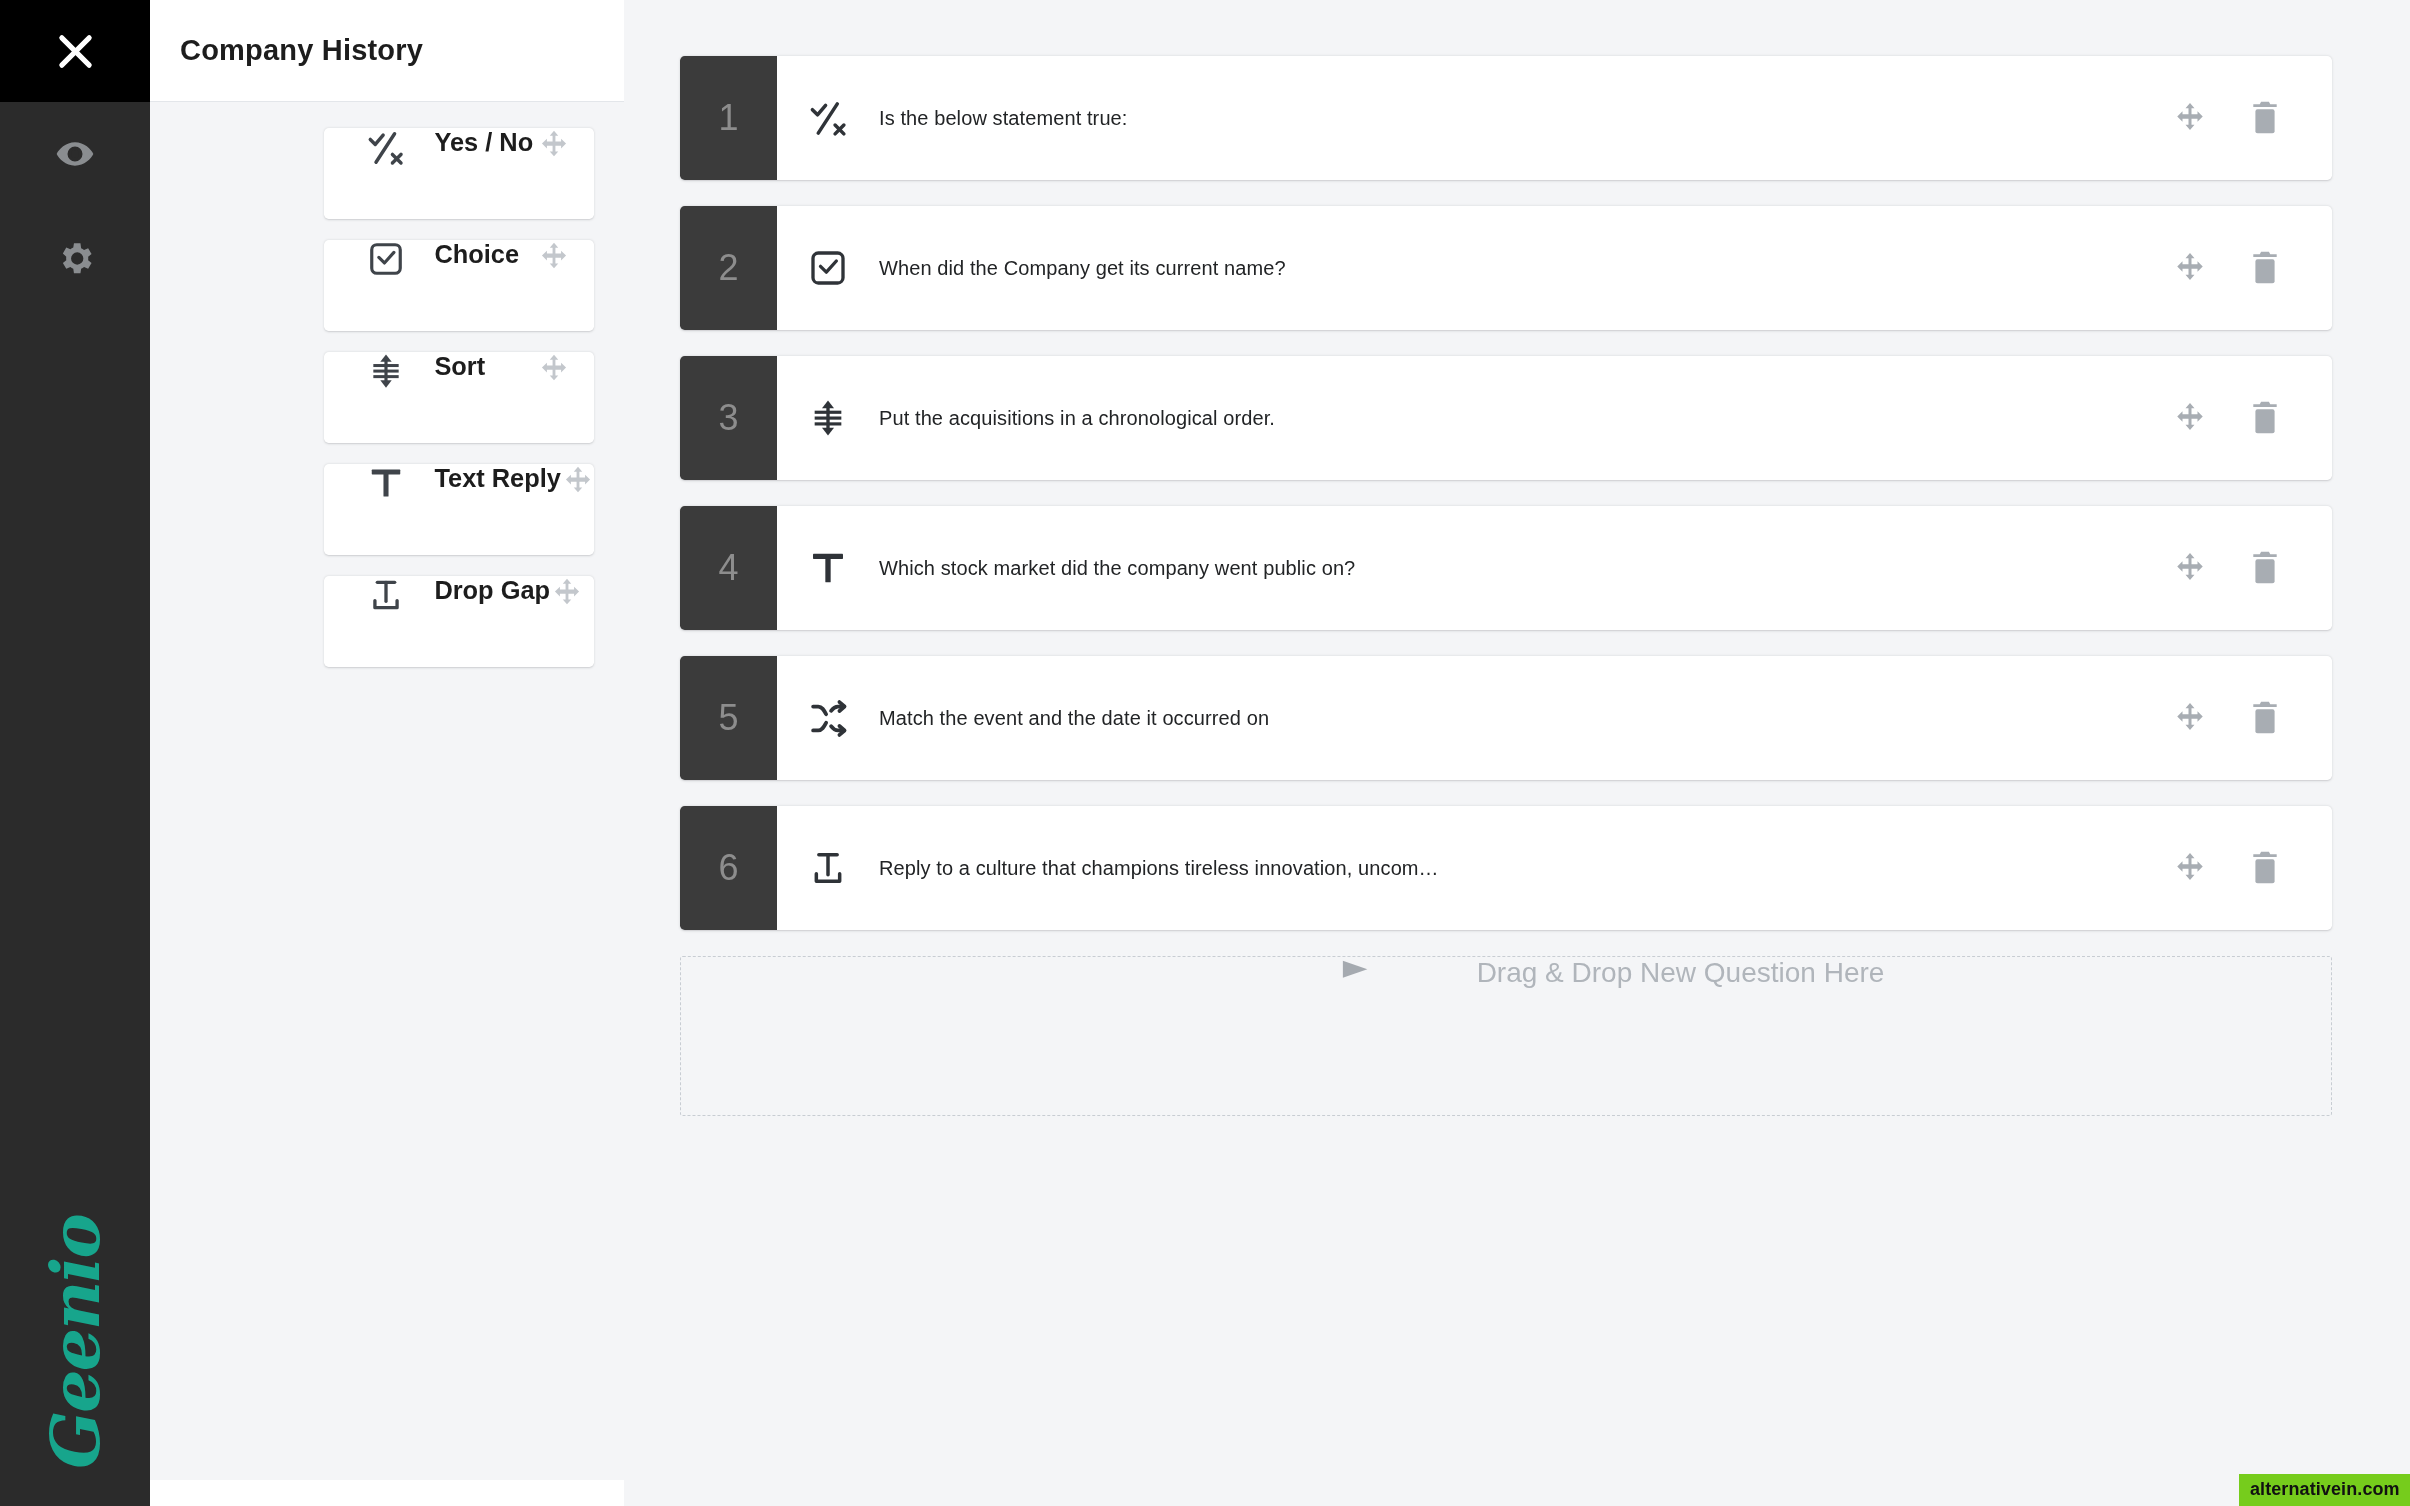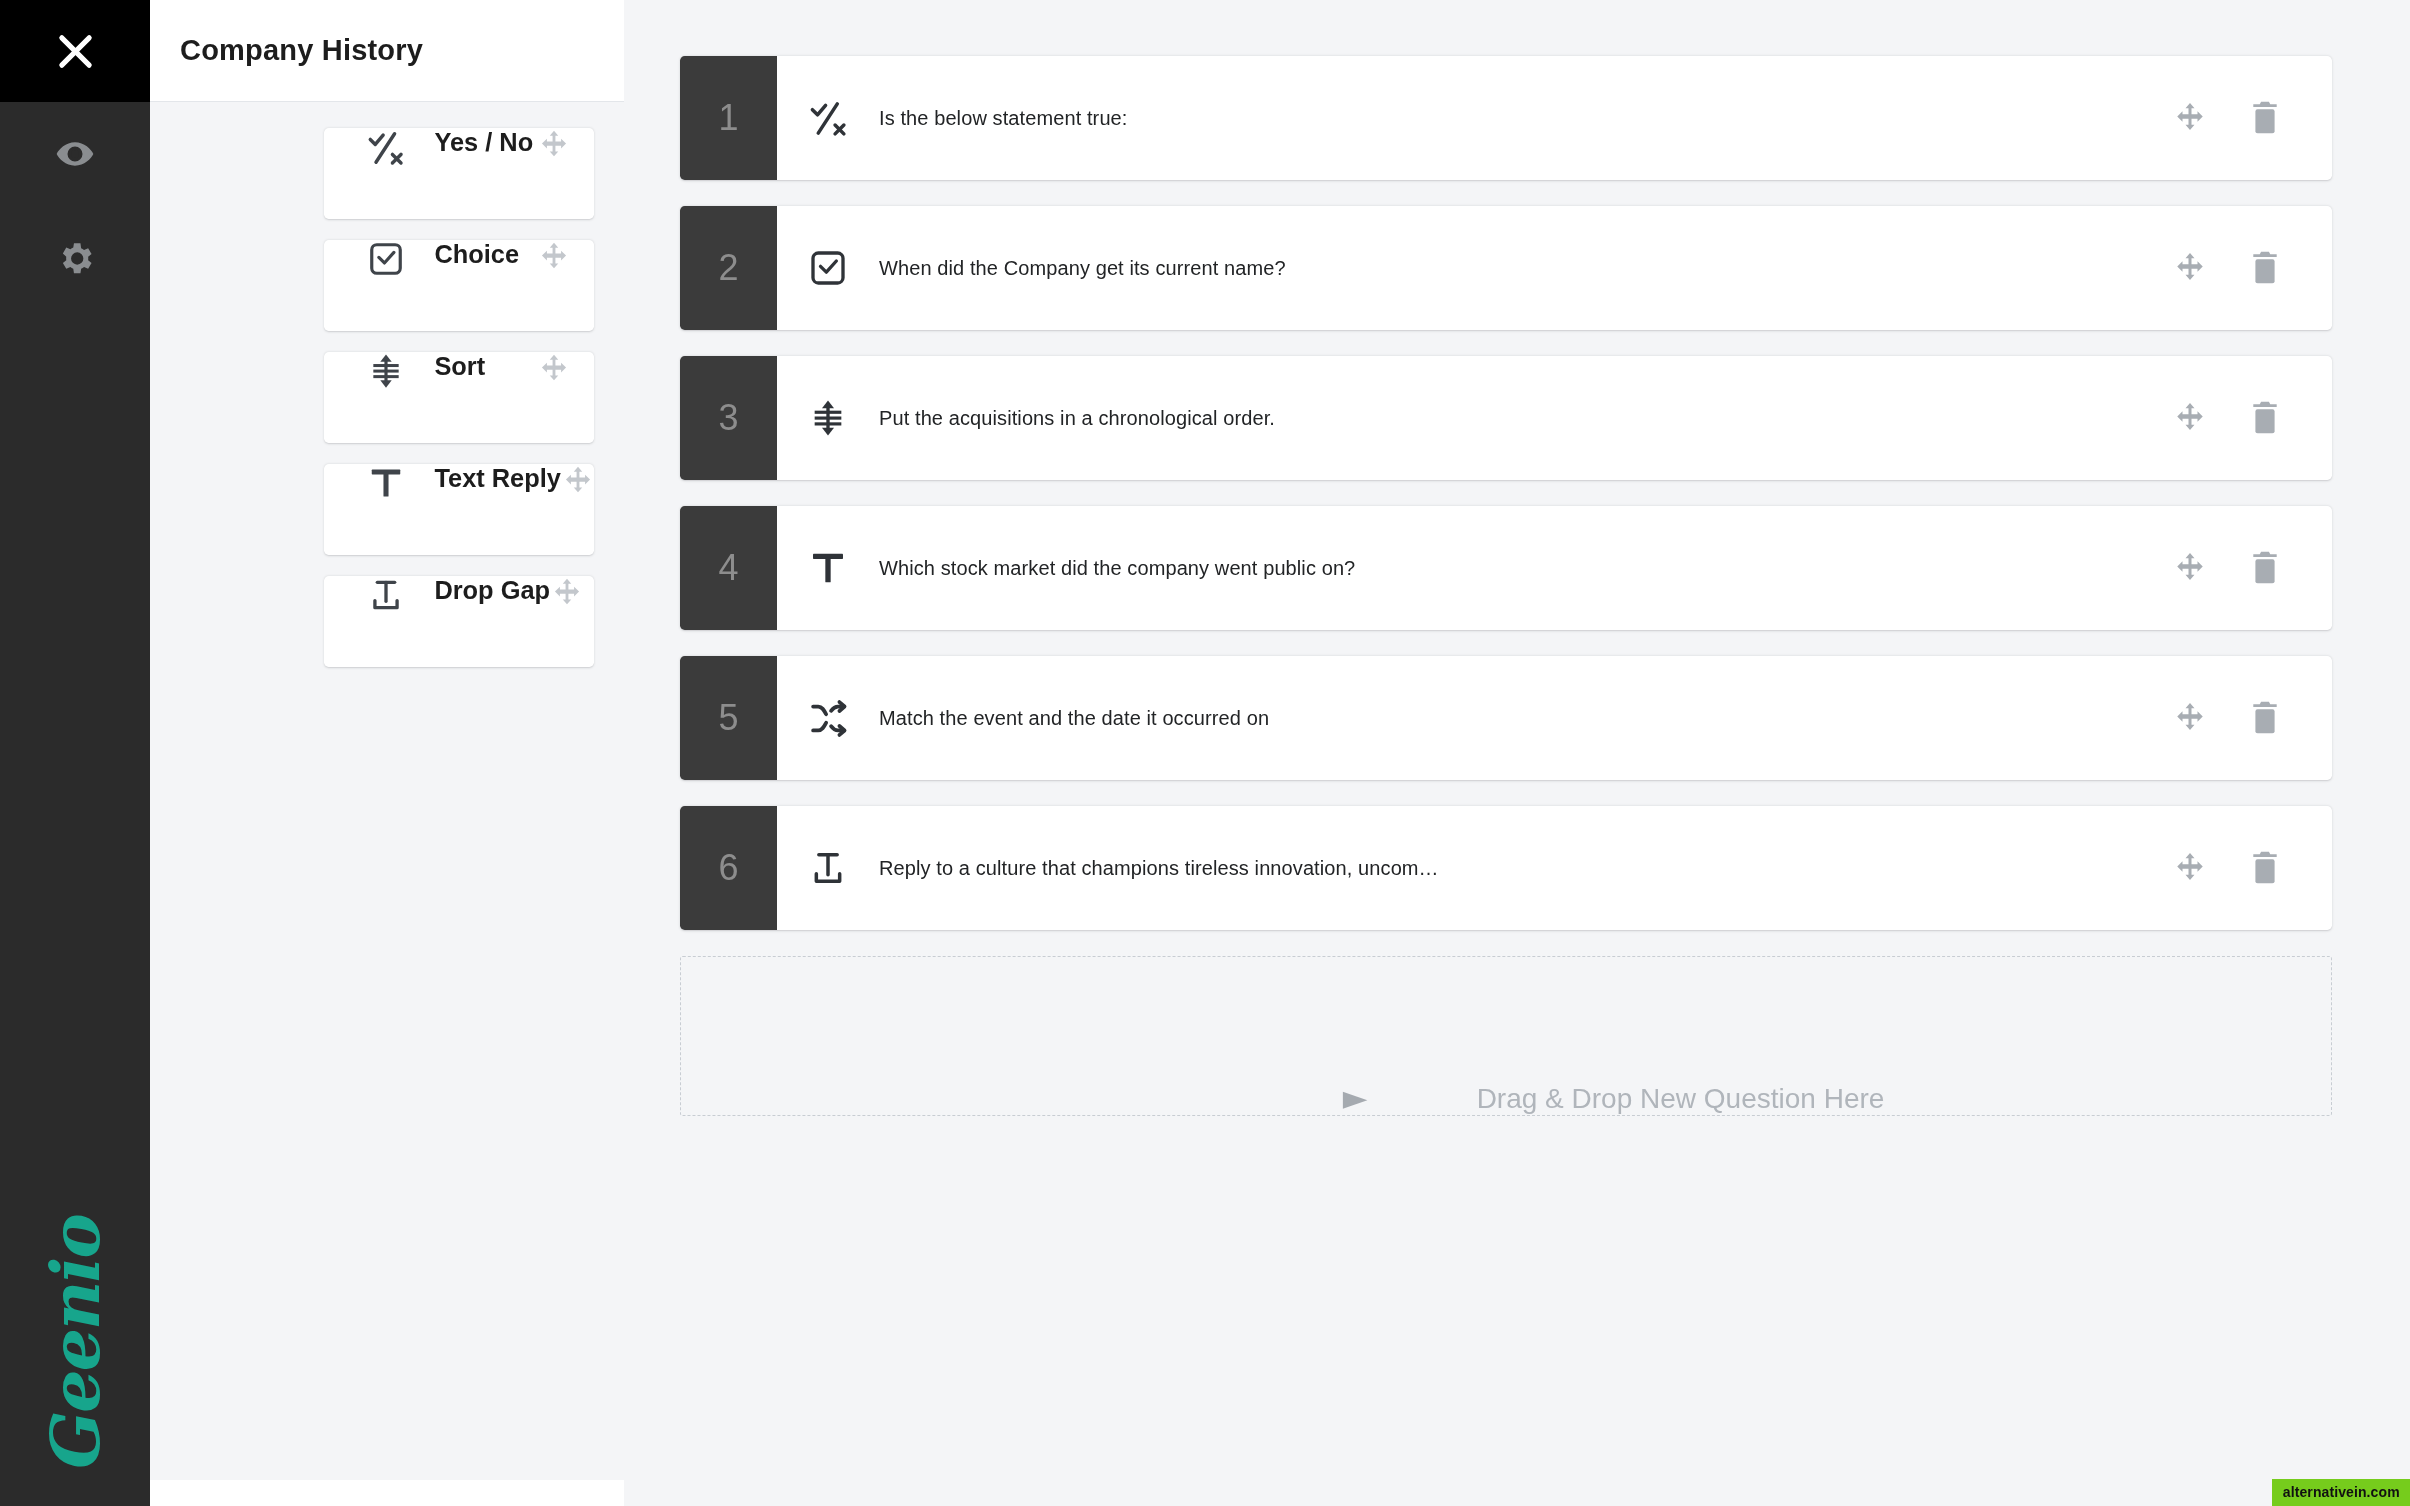--- a/index.html
+++ b/index.html
@@ -135,35 +135,35 @@
     padding-right: 51px;
     color: #a8adb3;
   }
   .q-actions .act { display: flex; align-items: center; cursor: pointer; }
 
   .dropzone {
     margin-top: 11.3px;
     height: 160px;
     border: 1.9px dashed #c8cdd3;
     border-radius: 2.8px;
-    display: flex; align-items: flex-end; justify-content: center;
+    display: flex; align-items: flex-start; justify-content: center;
     gap: 0;
   }
   .dz-arrow { margin-right: 104px; }
   .dz-text {
     font-size: 28px; color: #b0b5bb;
     font-family: "Liberation Sans", sans-serif;
   }
 
   
   .watermark {
     position: absolute; right: 0; bottom: 0;
     background: #76cc1c;
     color: #111111;
-    font-size: 14px; font-weight: 700;
+    font-size: 18px; font-weight: 700;
     padding: 5.6px 11.3px 6.6px 11.3px;
     font-family: "Liberation Sans", sans-serif;
     letter-spacing: 0.1px;
   }
 </style>
 </head>
 <body>
 
 <div class="app">
 

